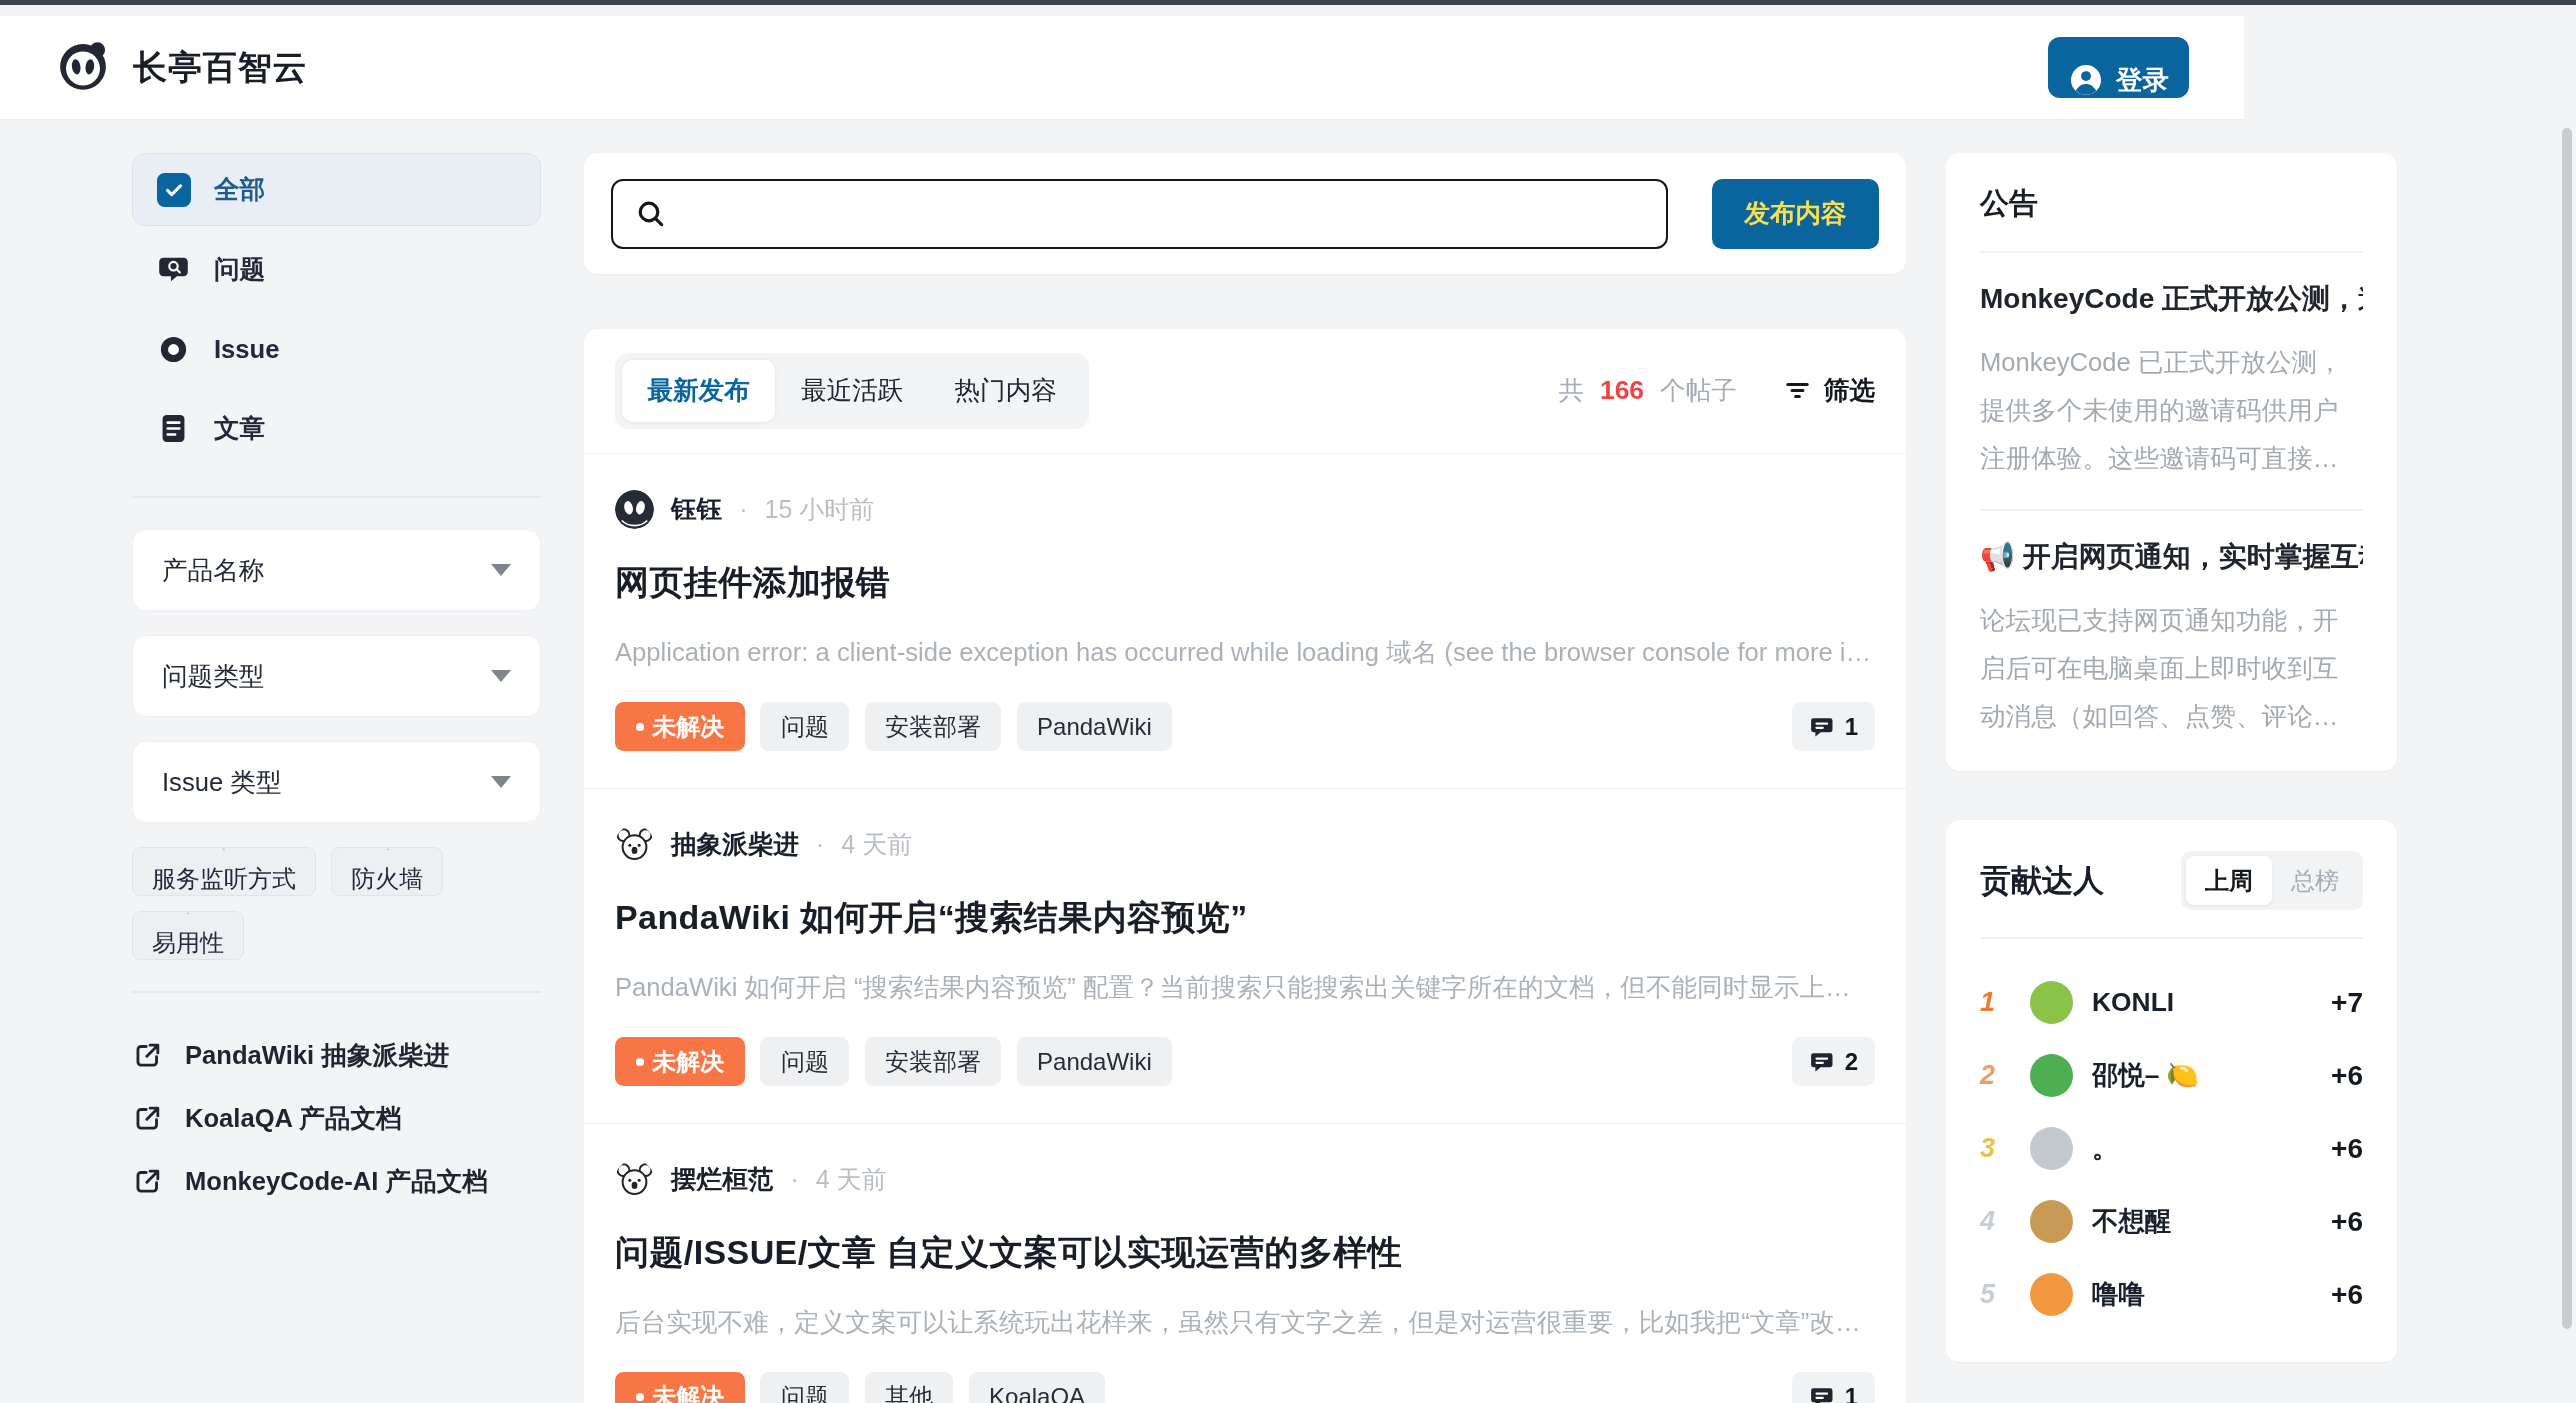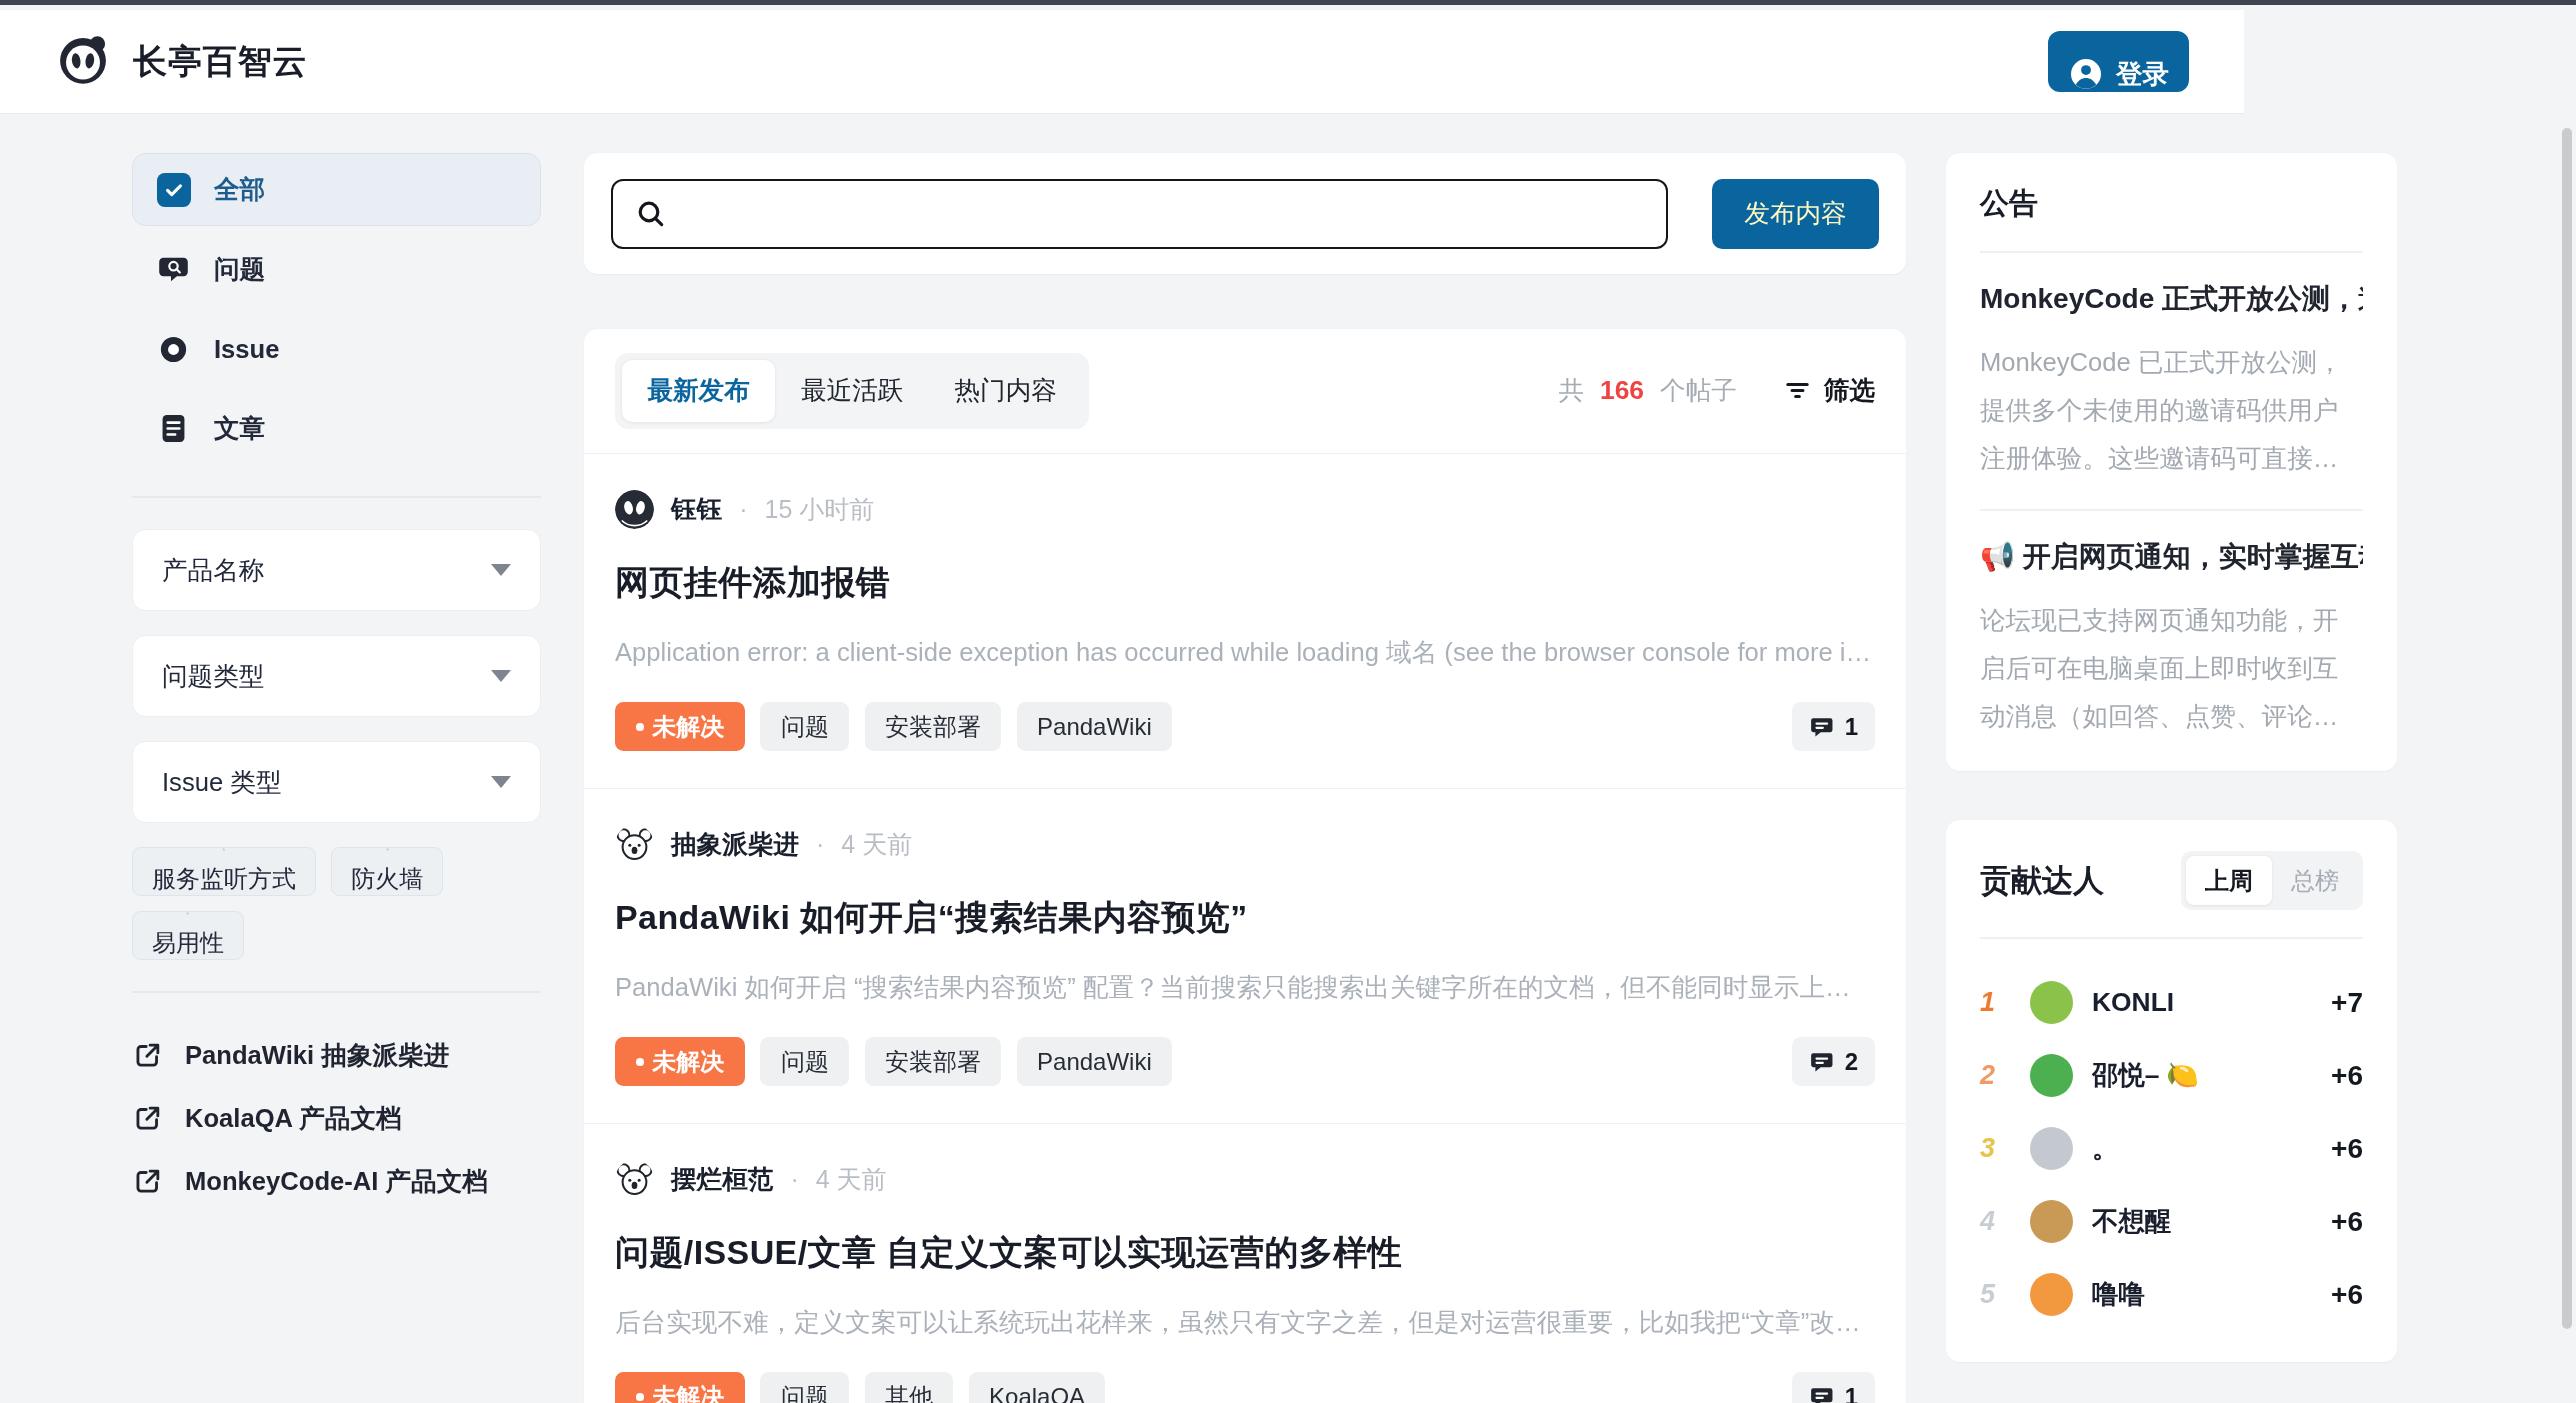--- a/index.html
+++ b/index.html
@@ -2,21 +2,21 @@
 <html style="font-size:13.6px"><head>
 <meta charset="utf-8">
 <style>
   * { margin:0; padding:0; box-sizing:border-box; }
   html,body { width:2576px; height:1404px; overflow:hidden;
     font-family:"Liberation Sans","DejaVu Sans",sans-serif; background:#F3F4F6; color:#1A1F2E; }
 
   .topbar { position:absolute; left:0; top:0; width:2576px; height:5.1px; background:#3E4450; }
 
   
-  header { position:absolute; left:0; top:10px; width:2244px; height:104px; background:#FFFFFF;
+  header { position:absolute; left:0; top:16px; width:2244px; height:104px; background:#FFFFFF;
     border-bottom:1.7px solid #E9EBEE; display:flex; align-items:center; padding:0 55px; }
   .brand { display:flex; align-items:center; gap:22px; }
   .brand-title { font-size:34px; font-weight:700; color:#191D28; letter-spacing:0.9px; }
   .spacer { flex:1; }
   .login-btn { width:141px; height:61px; background:#0A659E; border:none; border-radius:12px;
     display:flex; align-items:flex-end; justify-content:center; gap:12px; cursor:pointer; }
   .login-btn span { color:#FFFFFF; font-size:26.4px; font-weight:700; }
 
   
   .sidebar { position:absolute; left:132px; top:153px; width:409px; }
@@ -46,22 +46,22 @@
   
   .main { position:absolute; left:584px; top:153px; width:1322px; }
   .card { background:#FFFFFF; border-radius:13.6px; }
   .search-card { height:121px; display:flex; align-items:center; padding:0 27px; gap:44px;
     box-shadow:0 0.9px 1.7px rgba(20,24,33,.04); }
   .search-box { flex:1; height:70px; border:2.6px solid #14161C; border-radius:12px; display:flex;
     align-items:center; padding:0 22px; gap:15.3px; background:#fff; }
   .search-box input { border:none; outline:none; flex:1; font-size:25.6px; color:#1A1F2E;
     font-family:inherit; background:transparent; }
   .search-box input::placeholder { color:#B4B9C0; }
-  .publish-btn { width:167px; height:70px; background:#0A659E; color:#fef9c3; border:none;
-    border-radius:10.2px; font-size:25.6px; font-weight:400; cursor:pointer; font-family:inherit; }
+  .publish-btn { width:167px; height:70px; background:#0A659E; color:#fde047; border:none;
+    border-radius:10.2px; font-size:25.6px; font-weight:700; cursor:pointer; font-family:inherit; }
 
   .list-card { margin-top:55px; min-height:1107px; box-shadow:0 0.9px 1.7px rgba(20,24,33,.04);
     padding-bottom:34px; }
   .toolbar { display:flex; align-items:center; padding:24px 31px; }
   .segmented { background:#F3F4F6; border-radius:13.6px; padding:6.8px; display:flex; }
   .seg-tab { padding:13.6px 25.6px; font-size:25.6px; color:#20252F; font-weight:500; border-radius:10.2px;
     cursor:pointer; white-space:nowrap; }
   .seg-tab.active { background:#FFFFFF; color:#0A659E; font-weight:700;
     box-shadow:0 0.9px 3.4px rgba(20,24,33,.08); }
   .toolbar .right { margin-left:auto; display:flex; align-items:center; gap:12px; }

